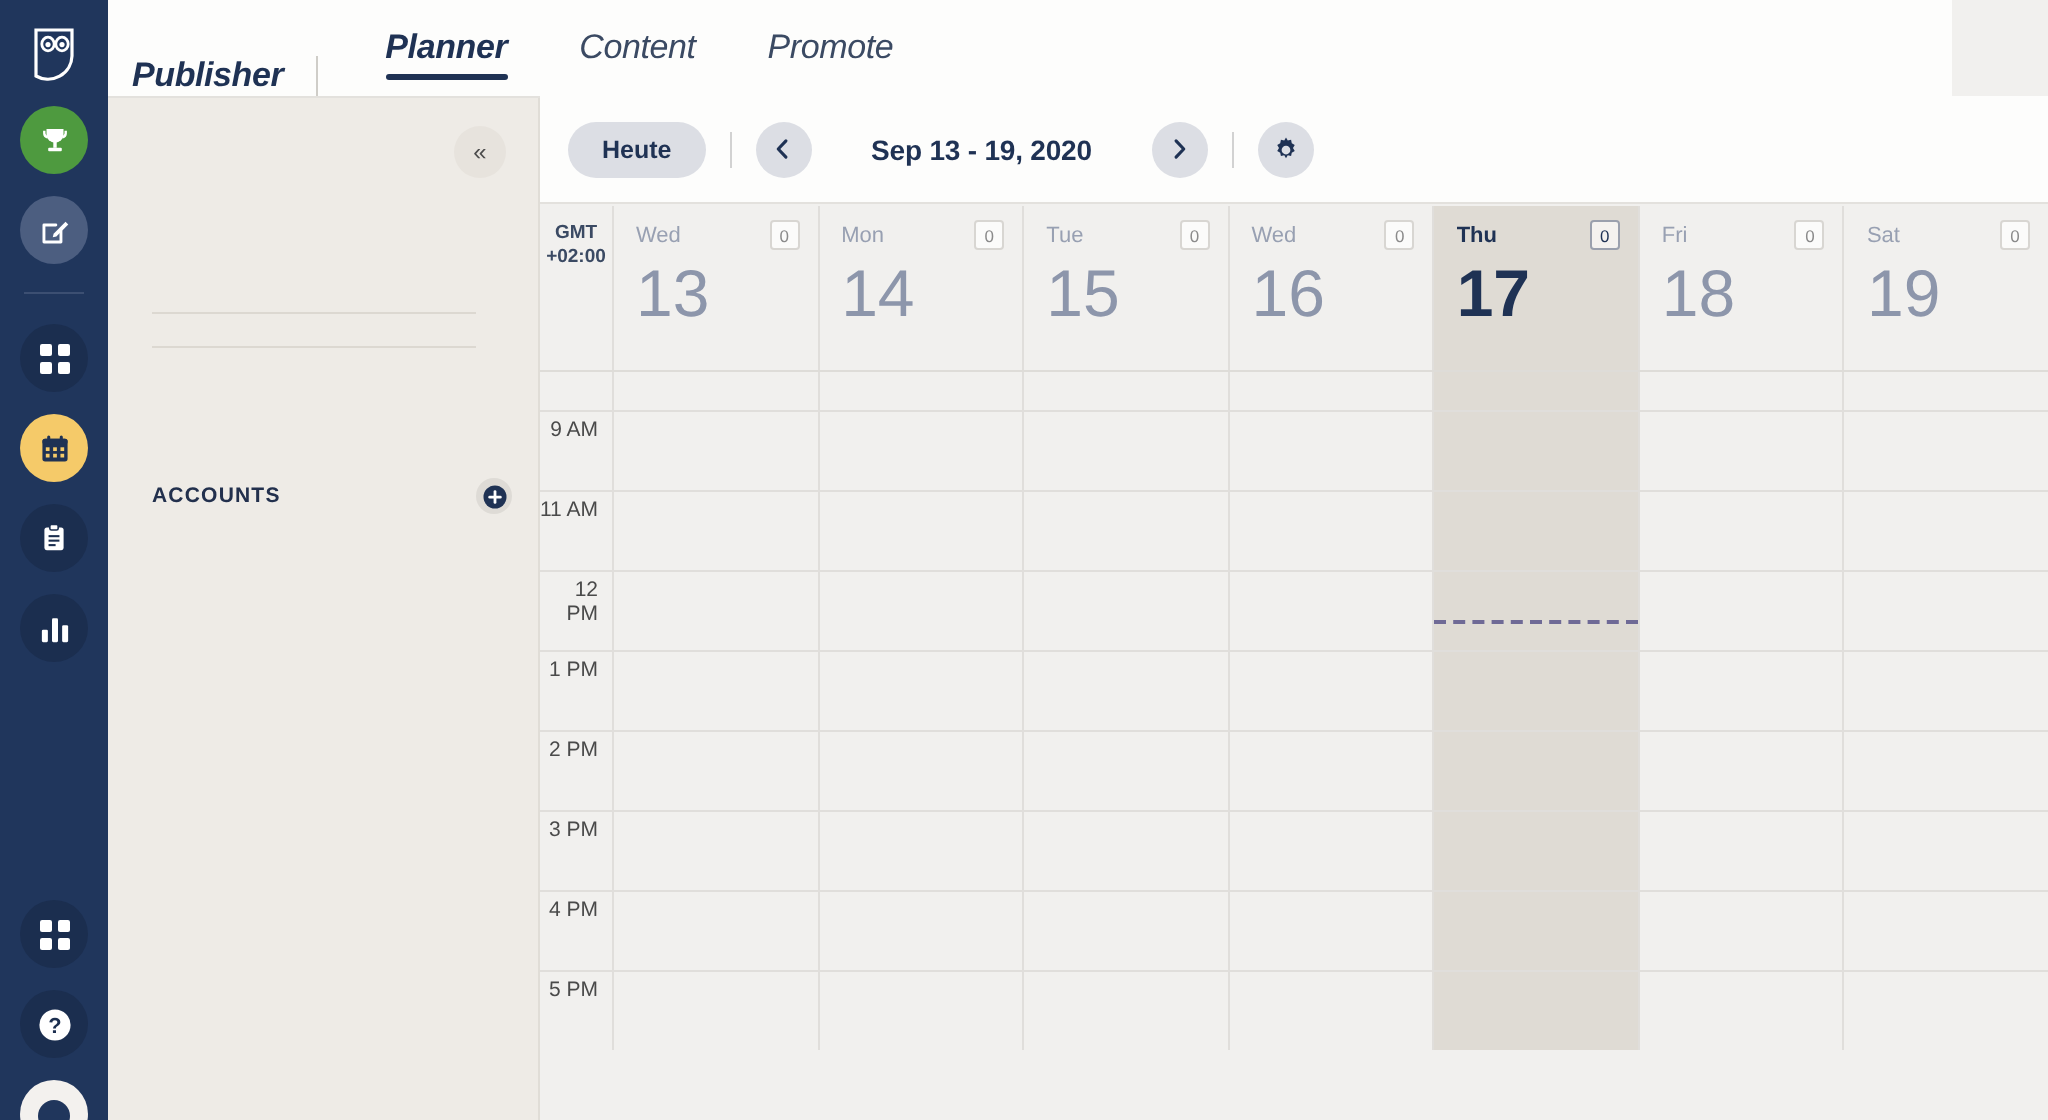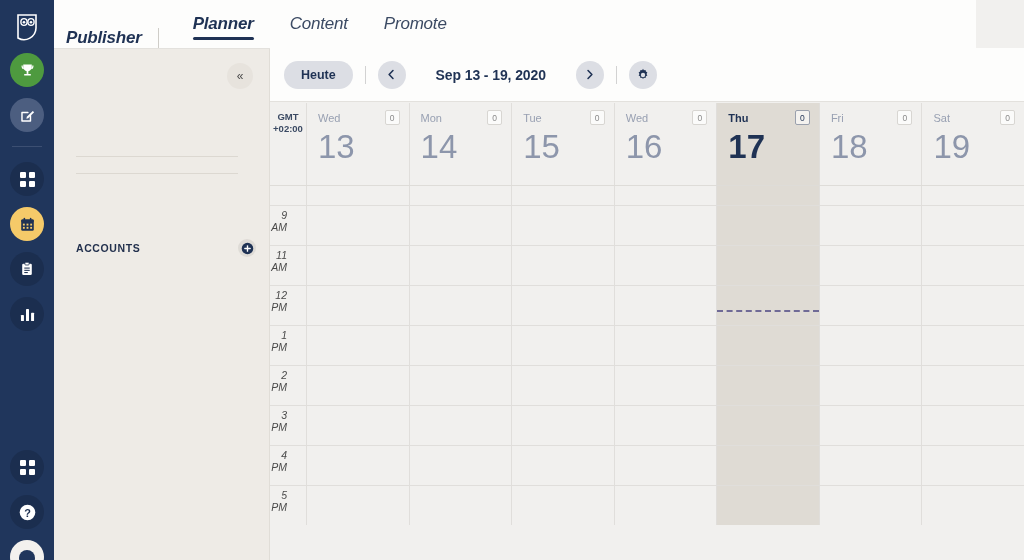--- a/index.html
+++ b/index.html
@@ -173,21 +173,21 @@
   .allday .gut-cell { width: 37px; flex: 0 0 37px; border-right: 1px solid #e0dedb; }
   .allday .cell { flex: 1 1 0; border-right: 1px solid #e0dedb; }
   .allday .cell.today { background: #dfdbd4; }
   .allday .cell:last-child { border-right: none; }
 
   .cal-body { position: relative; height: 355px; overflow: hidden; }
   .hrow { display: flex; height: 40px; border-top: 1px solid #e0dedb; }
   .hrow .gut-cell {
     width: 37px; flex: 0 0 37px; border-right: 1px solid #e0dedb;
     font-size: 10.5px; color: #4a4a4a; text-align: right;
-    padding-right: 19px; padding-top: 3px; font-style: italic;
+    padding-right: 7px; padding-top: 3px;
   }
   .hrow .cell { flex: 1 1 0; border-right: 1px solid #e0dedb; }
   .hrow .cell.today { background: #dfdbd4; }
   .hrow .cell:last-child { border-right: none; }
 
   .nowline {
     position: absolute; height: 0;
     border-top: 2px dashed #6f6a96;
     pointer-events: none;
   }

